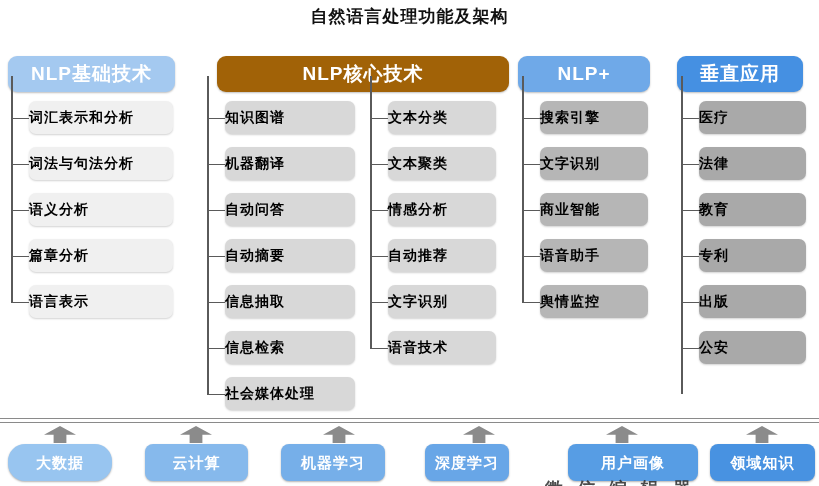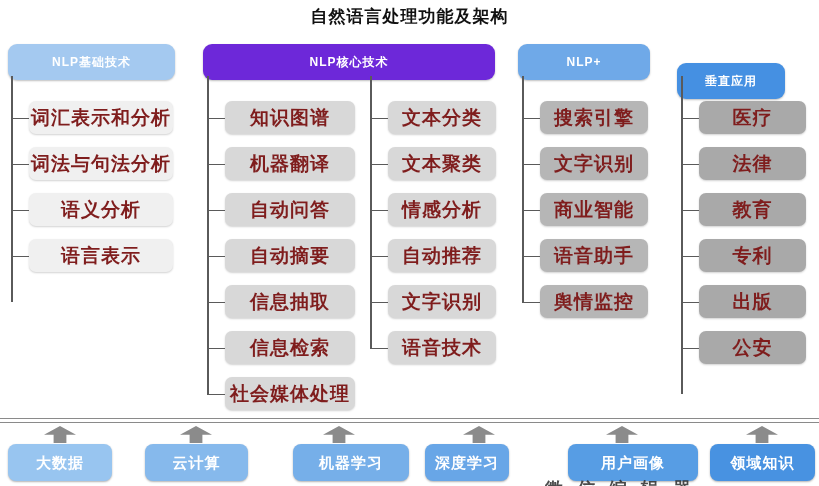--- a/index.html
+++ b/index.html
@@ -6,29 +6,29 @@
   .canvas{
     position:relative;width:819px;height:486px;background:#ffffff;overflow:hidden;
     font-family:"Liberation Sans","DejaVu Sans",sans-serif;
     text-decoration:underline;
   }
   .title{
     position:absolute;top:5px;left:0;width:100%;text-align:center;
     font-size:17px;font-weight:700;color:#111;letter-spacing:1px;
   }
   .col-header{
-    position:absolute;top:44px;height:36px;border-radius:9px;
-    color:#ffffff;font-size:12px;font-weight:600;text-align:center;line-height:36px;
+    position:absolute;top:56px;height:36px;border-radius:9px;
+    color:#ffffff;font-size:19px;font-weight:600;text-align:center;line-height:36px;
     box-shadow:0 1px 2px rgba(0,0,0,0.25);letter-spacing:1px;
   }
   .vline{position:absolute;top:76px;width:1.5px;background:#5a5a5a;}
   .stack{position:absolute;top:101px;}
   .item{
     position:relative;height:33px;margin-bottom:13px;border-radius:7px;
-    font-size:19px;font-weight:600;color:#7f1d1d;text-align:center;line-height:33px;
+    font-size:14px;font-weight:600;color:#000000;line-height:33px;
     box-shadow:0 1px 2px rgba(0,0,0,0.18);letter-spacing:1px;
   }
   .item::before{
     content:"";position:absolute;left:-18px;width:18px;top:50%;
     border-top:1.5px solid #5a5a5a;
   }
   .separator{
     position:absolute;left:0;top:418px;width:819px;height:3px;
     border-top:1.5px solid #8a8a8a;border-bottom:1.5px solid #8a8a8a;
   }
@@ -40,58 +40,59 @@
     position:absolute;top:444px;height:37px;border-radius:8px;
     color:#ffffff;font-size:15px;font-weight:600;text-align:center;line-height:37px;
     box-shadow:0 1px 2px rgba(0,0,0,0.3);letter-spacing:1px;
   }
   .watermark{
     position:absolute;left:545px;top:477px;width:272px;height:9px;overflow:hidden;
     font-size:18px;font-weight:700;color:#2d2d2d;letter-spacing:14px;opacity:0.85;
   }
   
   .h1{left:8px;width:167px;}   .h2{left:203px;width:292px;}
-  .h3{left:518px;width:132px;} .h4{left:677px;width:108px;margin-top:19px;}
+  .h3{left:518px;width:132px;} .h4{left:677px;width:126px;}
   .v1{left:11px;height:226px;}  .v2a{left:207px;height:318px;}
   .v2b{left:370px;height:272px;}.v3{left:522px;height:226px;}
   .v4{left:681px;height:318px;}
   .s1{left:29px;}  .s1 .item{width:144px;background:#f0f0f0;}
   .s2a{left:225px;}.s2a .item{width:130px;background:#d8d8d8;}
   .s2b{left:388px;}.s2b .item{width:108px;background:#d8d8d8;}
   .s3{left:540px;} .s3 .item{width:108px;background:#b6b6b6;}
   .s4{left:699px;} .s4 .item{width:107px;background:#a9a9a9;}
   .f1{left:8px;width:104px;}   .a1{left:44px;}
   .f2{left:145px;width:103px;} .a2{left:180px;}
-  .f3{left:293px;width:116px;} .a3{left:323px;}
+  .f3{left:281px;width:104px;} .a3{left:323px;}
   .f4{left:425px;width:84px;} .a4{left:463px;}
   .f5{left:568px;width:130px;} .a5{left:606px;}
   .f6{left:710px;width:105px;} .a6{left:746px;}
 </style>
 </head>
 <body>
 
 <div class="canvas">
 
   <div class="title">自然语言处理功能及架构</div>
 
   <div class="col-header h1" style="background-color: rgb(164, 201, 240);">NLP基础技术</div>
-  <div class="col-header h2" style="background-color: #6d28d9;">NLP核心技术</div>
+  <div class="col-header h2" style="background-color: #a16207; margin-left: 14px;">NLP核心技术</div>
   <div class="col-header h3" style="background-color: rgb(111, 169, 232);">NLP+</div>
   <div class="col-header h4" style="background-color: rgb(69, 144, 226);">垂直应用</div>
 
   <div class="vline v1"></div>
   <div class="vline v2a"></div>
   <div class="vline v2b"></div>
   <div class="vline v3"></div>
   <div class="vline v4"></div>
 
   <div class="stack s1">
     <div class="item">词汇表示和分析</div>
     <div class="item">词法与句法分析</div>
     <div class="item">语义分析</div>
+    <div class="item">篇章分析</div>
     <div class="item">语言表示</div>
   </div>
 
   <div class="stack s2a">
     <div class="item">知识图谱</div>
     <div class="item">机器翻译</div>
     <div class="item">自动问答</div>
     <div class="item">自动摘要</div>
     <div class="item">信息抽取</div>
     <div class="item">信息检索</div>
@@ -126,21 +127,21 @@
 
   <div class="separator"></div>
 
   <div class="up-arrow a1"></div>
   <div class="up-arrow a2"></div>
   <div class="up-arrow a3"></div>
   <div class="up-arrow a4"></div>
   <div class="up-arrow a5"></div>
   <div class="up-arrow a6"></div>
 
-  <div class="foundation f1" style="background-color: rgb(152, 197, 240);">大数据</div>
+  <div class="foundation f1" style="background-color: rgb(152, 197, 240); border-radius: 17px;">大数据</div>
   <div class="foundation f2" style="background-color: rgb(134, 185, 236);">云计算</div>
   <div class="foundation f3" style="background-color: rgb(118, 175, 233);">机器学习</div>
   <div class="foundation f4" style="background-color: rgb(104, 166, 231);">深度学习</div>
   <div class="foundation f5" style="background-color: rgb(87, 157, 228);">用户画像</div>
   <div class="foundation f6" style="background-color: rgb(72, 146, 225);">领域知识</div>
 
   <div class="watermark">微信编辑器</div>
 
 </div>
 

